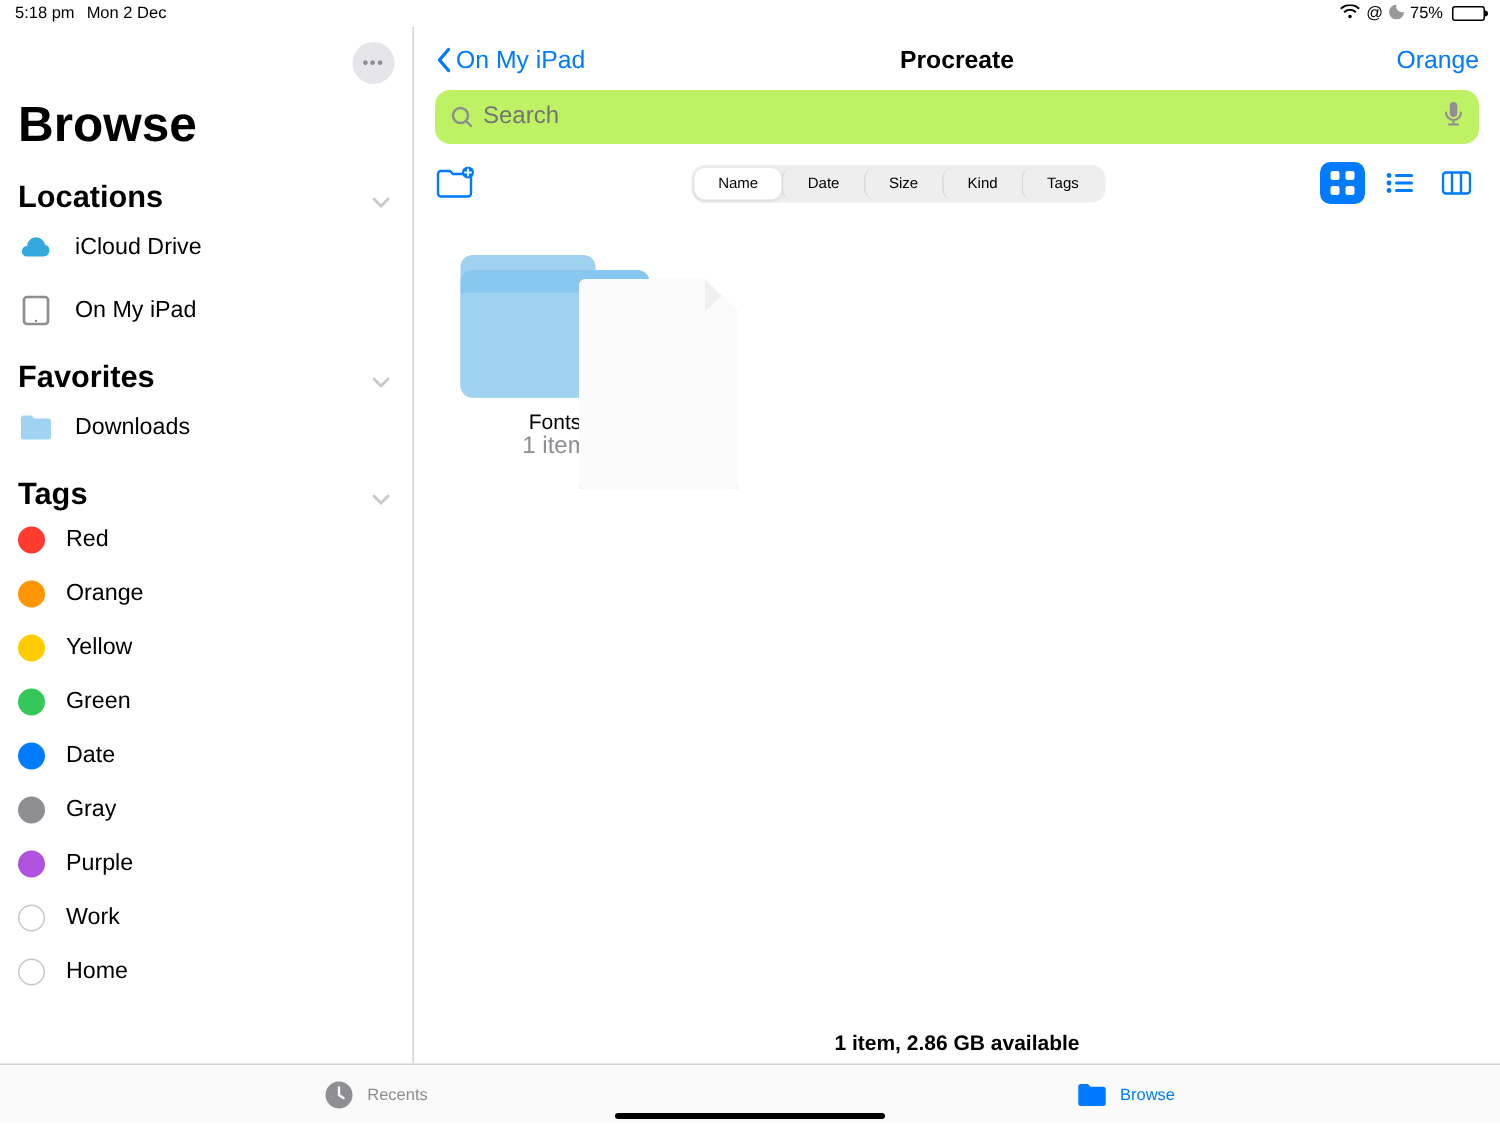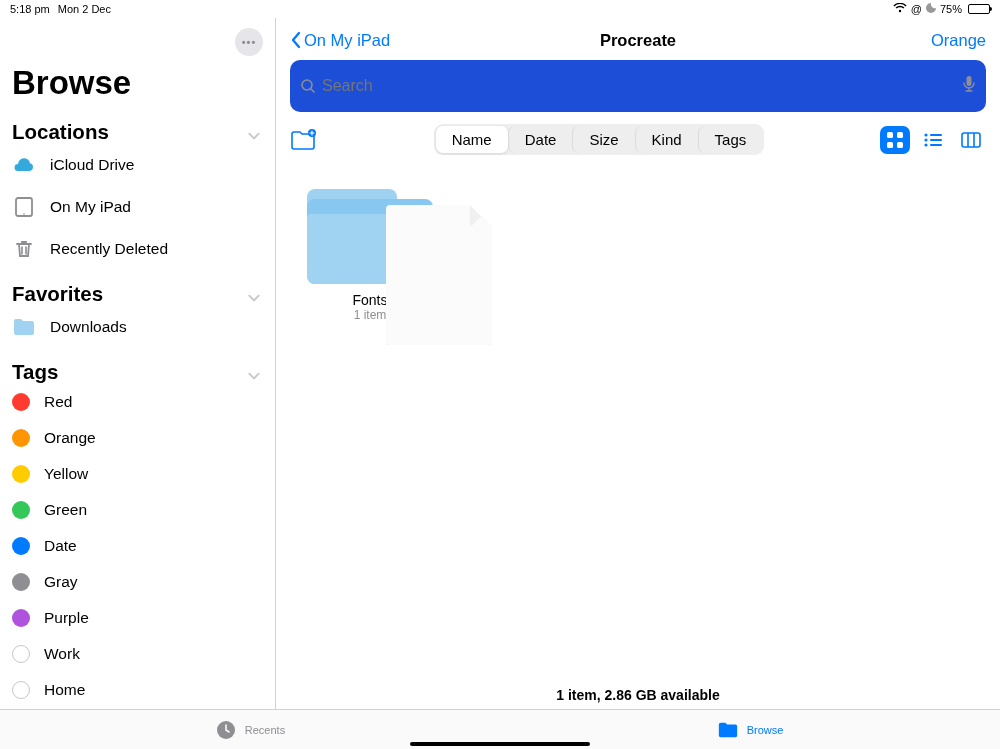--- a/index.html
+++ b/index.html
@@ -27,42 +27,42 @@
   .tag-dot { width:18px; height:18px; border-radius:9px; }
   .tag-ring { width:18px; height:18px; border-radius:9px; border:1.5px solid #c7c7cc; }
 
   
   .content { flex:1; display:flex; flex-direction:column; position:relative;}
   .content-header { padding:10px 14px 4px; }
   .nav-row { display:flex; align-items:center; position:relative; height:24px; margin-bottom:8px;}
   .back-btn { color:#007aff; font-size:16.5px; display:flex; align-items:center; gap:2px; position:absolute; left:0;}
   .title-center { position:absolute; left:0; right:0; text-align:center; font-weight:600; font-size:16.5px;}
   .select-btn { color:#007aff; font-size:16.5px; position:absolute; right:0;}
-  .search-bar { background:#1d4ed8; border-radius:10px; height:52px; display:flex; align-items:center; padding:0 10px; color:#8e8e93; font-size:16px; gap:6px; position:relative;}
+  .search-bar { background:#bef264; border-radius:10px; height:36px; display:flex; align-items:center; padding:0 10px; color:#8e8e93; font-size:16px; gap:6px; position:relative;}
   .search-bar input { border:none; background:transparent; outline:none; font-size:16px; flex:1; color:#000;}
   .mic { position:absolute; right:10px; font-size:18px; color:#8e8e93;}
 
   .toolbar { display:flex; align-items:center; justify-content:space-between; padding:8px 14px 8px;}
   .folder-new { color:#007aff; display:flex; align-items:center;}
-  .seg-control { display:flex; background:#eeeeef; border-radius:9px; padding:2px; font-size:15px; }
+  .seg-control { display:flex; background:#eeeeef; border-radius:9px; padding:2px; font-size:10px; }
   .seg { padding:5px 16px; border-radius:7px; color:#000; }
   .seg.sel { background:#fff; box-shadow:0 1px 3px rgba(0,0,0,0.1); }
   .seg.div { border-left:1px solid #d9d9de; }
   .view-modes { display:flex; gap:8px; align-items:center;}
   .view-btn { width:30px; height:28px; border-radius:7px; display:flex; align-items:center; justify-content:center; color:#007aff;}
   .view-btn.active { background:#007aff; color:#fff;}
 
   .grid-area { flex:1; padding:26px 14px 0; position:relative;}
   .folder-item { width:160px; text-align:center; }
   .folder-shape { width:126px; height:95px; margin:0 auto 8px; position:relative; }
   .folder-shape .body { position:absolute; width:126px; height:85px; bottom:0; background:#87c7f0; border-radius:8px; }
   .folder-shape .back { position:absolute; width:90px; height:26px; top:0; left:0; background:#9fd2f1; border-radius:8px 8px 0 0; }
   .folder-shape .front { position:absolute; width:126px; height:70px; bottom:0; background:#a0d2f2; border-radius:4px 6px 8px 8px; }
   .folder-label { font-size:14px; color:#000;}
-  .folder-sub { font-size:12px; color:#8e8e93;}
+  .folder-sub { font-size:16px; color:#8e8e93;}
 
   .drag-file { position:absolute; left:110px; top:42px; width:106px; height:140px; background:#fbfbfb; border-radius:4px; box-shadow:0 4px 12px rgba(0,0,0,0.12);}
   .drag-file::before { content:""; position:absolute; top:0; right:0; width:24px; height:24px; background:linear-gradient(135deg, transparent 50%, #ececec 50%); }
   .drag-file::after { content:""; position:absolute; top:0; right:0; width:24px; height:24px; background:linear-gradient(315deg, #fbfbfb 50%, transparent 50%);}
   
   .drag-file { clip-path: polygon(0 0, calc(100% - 22px) 0, 100% 22px, 100% 100%, 0 100%); }
   .drag-file .dogear { position:absolute; top:0; right:0; width:22px; height:22px; background:#f0f0f0; clip-path:polygon(0 0,100% 100%,0 100%); }
 
   .footer-text { text-align:center; padding:10px 0 6px; font-size:14px; color:#000; font-weight:600;}
 
@@ -121,29 +121,20 @@
       <span>iCloud Drive</span>
     </div>
     <div class="side-item">
       <span class="icon-wrap">
           <svg width="22" height="22" viewBox="0 0 22 22">
             <rect x="3" y="2" width="16" height="18" rx="2" fill="none" stroke="#8e8e93" stroke-width="1.8"></rect>
             <circle cx="11" cy="18" r="0.8" fill="#8e8e93"></circle>
           </svg>
         </span>
       <span>On My iPad</span>
-    </div>
-    <div class="side-item">
-      <span class="icon-wrap">
-          <svg width="22" height="22" viewBox="0 0 22 22">
-            <path d="M4 6h14M9 6V4h4v2m-7 0l1 12h8l1-12" fill="none" stroke="#8e8e93" stroke-width="1.8" stroke-linecap="round"></path>
-            <path d="M9 9v7M13 9v7" stroke="#8e8e93" stroke-width="1.6" stroke-linecap="round"></path>
-          </svg>
-        </span>
-      <span>Recently Deleted</span>
     </div>
 
     <div class="section-head" style="margin-top:6px;">
       <span>Favorites</span>
       <span class="chev"><svg viewBox="0 0 12 12" width="14" height="14">
             <path d="M2 4l4 4 4-4" stroke="#c7c7cc" stroke-width="1.6" fill="none" stroke-linecap="round"></path>
           </svg></span>
     </div>
     <div class="side-item">
       <span class="icon-wrap">

